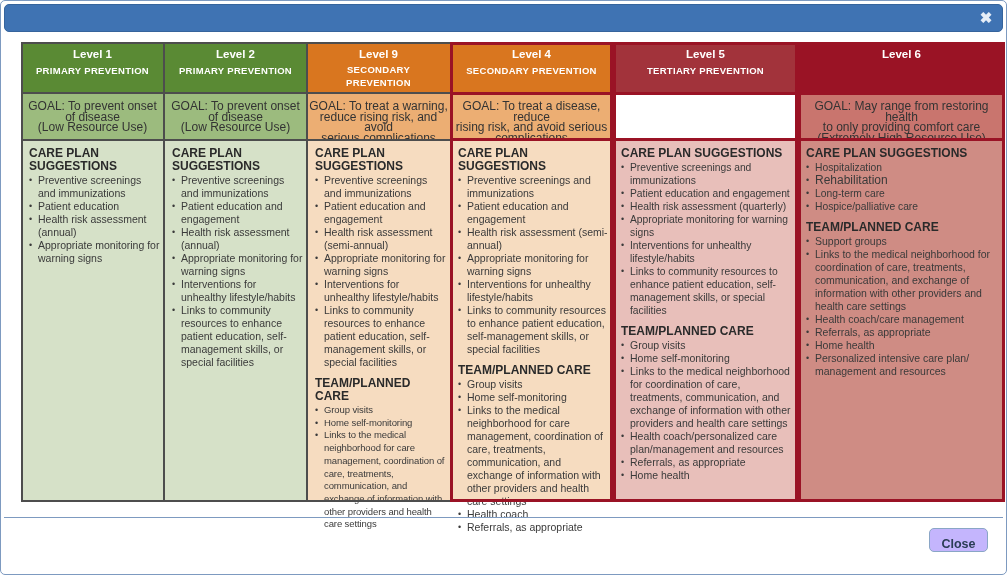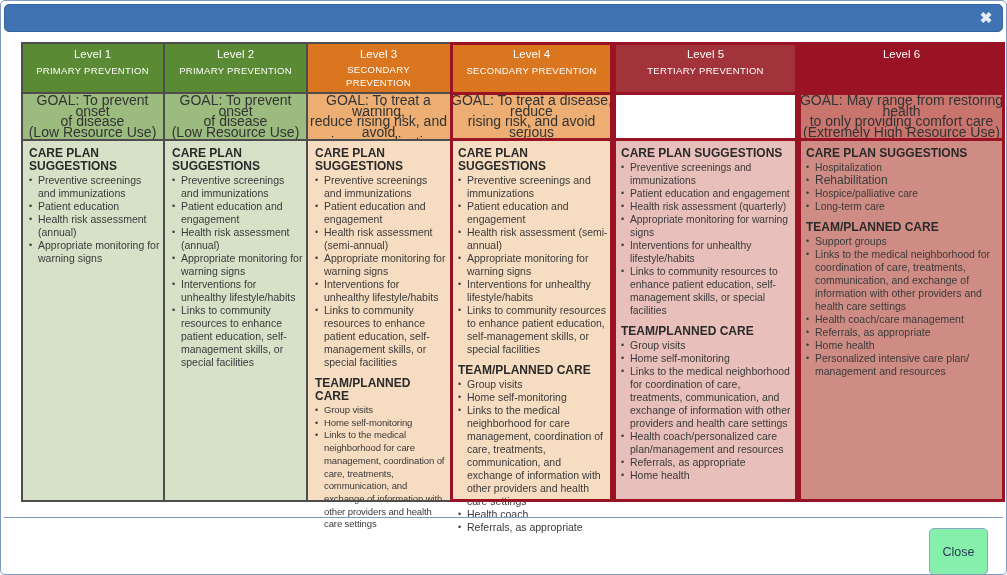--- a/index.html
+++ b/index.html
@@ -18,27 +18,27 @@
     position: absolute; right: 8px; top: 5px; width: 16px; height: 16px;
     color: #e6eef8; font-size: 15px; line-height: 16px; text-align: center; cursor: pointer; font-weight: bold;
   }
   .content { position: absolute; left: 20px; top: 41px; width: 984px; height: 461px; }
   .grid {
     position: absolute; left: 0; top: 0; width: 984px; height: 460px;
   }
   .col { position: absolute; top: 0; height: 460px; }
   .head {
     position: absolute; left: 0; top: 0; right: 0; height: 53px;
-    color: #fff; text-align: center; font-weight: normal;
+    color: #fff; text-align: center; font-weight: bold;
   }
   .head .lvl { font-size: 11.5px; margin-top: 6px; }
   .head .cat { font-size: 9.5px; margin-top: 4px; letter-spacing: 0.3px; line-height: 13px; }
   .goal {
     position: absolute; left: 0; top: 51px; right: 0; height: 47px;
-    font-size: 14px; text-align: center; color: #333; line-height: 10.5px; padding-top: 2px;
+    font-size: 12px; text-align: center; color: #333; line-height: 10.5px; padding-top: 8px;
   }
   .body {
     position: absolute; left: 0; top: 98px; right: 0; bottom: 0;
     font-size: 10.5px; color: #3a3a3a; padding: 7px 4px 0 8px; line-height: 13px;
   }
   .sec-title { font-weight: bold; color: #2a2a2a; font-size: 12px; margin-bottom: 1px; }
   .sec-title.team { margin-top: 8px; }
   ul { list-style: none; }
   li { position: relative; padding-left: 9px; }
   li::before { content: "\2022"; position: absolute; left: 0; top: 0; font-size: 9px; }
@@ -54,23 +54,23 @@
   .r5-head { background: #a2333b; }
   .r5-goal { background: #c7766f; }
   .r5-body { background: #e8bfba; }
   .r6-head { background: #9a1325; }
   .r6-goal { background: #c9756e; }
   .r6-body { background: #cf8c84; }
 
   .divider-dark { position: absolute; background: #4a4a4a; }
   .footer-line { position: absolute; left: 3px; top: 516px; width: 999px; height: 1px; background: #7d9ac0; }
   .close-btn {
-    position: absolute; left: 928px; top: 527px; width: 59px; height: 47px;
-    background: #86efac; border: 1px solid #8aa6c6; border-radius: 5px;
-    font-weight: normal; font-size: 12.5px; color: #2a3d55; text-align: center; line-height: 30px; cursor: pointer;
+    position: absolute; left: 928px; top: 527px; width: 59px; height: 24px;
+    background: #c4b5fd; border: 1px solid #8aa6c6; border-radius: 5px;
+    font-weight: bold; font-size: 12.5px; color: #2a3d55; text-align: center; line-height: 30px; cursor: pointer;
   }
 </style>
 </head>
 <body>
 
 <div class="dialog">
   <div class="titlebar">
     <span class="title">Risk Score Description</span>
     <span class="close-x">✖</span>
   </div>
@@ -116,21 +116,21 @@
               <li>Health risk assessment (annual)</li>
               <li>Appropriate monitoring for warning signs</li>
               <li>Interventions for unhealthy lifestyle/habits</li>
               <li>Links to community resources to enhance patient education, self-management skills, or special facilities</li>
             </ul>
 
     </div>
   </div>
         <div class="col" style="left: 286px; width: 143px;">
     <div class="head o-head">
-      <div class="lvl">Level 3</div>
+      <div class="lvl">Level 9</div>
       <div class="cat" style="padding: 0px 30px; margin-top: 3px;">SECONDARY PREVENTION</div>
     </div>
     <div class="goal o-goal">
             <div>GOAL: To treat a warning,</div>
             <div>reduce rising risk, and avoid</div>
             <div>serious complications</div>
             <div>(Moderate Resource Use)</div>
           </div>
     <div class="body o-body">
       <div class="sec-title cp">CARE PLAN SUGGESTIONS</div>
@@ -214,22 +214,22 @@
     <div class="goal r6-goal">
             <div>GOAL: May range from restoring health</div>
             <div>to only providing comfort care</div>
             <div>(Extremely High Resource Use)</div>
           </div>
     <div class="body r6-body">
       <div class="sec-title cp">CARE PLAN SUGGESTIONS</div>
       <ul class="cp-list">
               <li style="font-size: 10.3px;">Hospitalization</li>
               <li style="font-size: 12px;">Rehabilitation</li>
+              <li style="font-size: 10.3px;">Long-term care</li>
               <li style="font-size: 10.3px;">Hospice/palliative care</li>
-              <li style="font-size: 10.3px;">Long-term care</li>
             </ul>
       <div class="sec-title team">TEAM/PLANNED CARE</div>
       <ul class="team-list">
               <li>Support groups</li>
               <li>Links to the medical neighborhood for coordination of care, treatments, communication, and exchange of information with other providers and health care settings</li>
               <li>Health coach/care management</li>
               <li>Referrals, as appropriate</li>
               <li>Home health</li>
               <li>Personalized intensive care plan/ management and resources</li>
             </ul>

